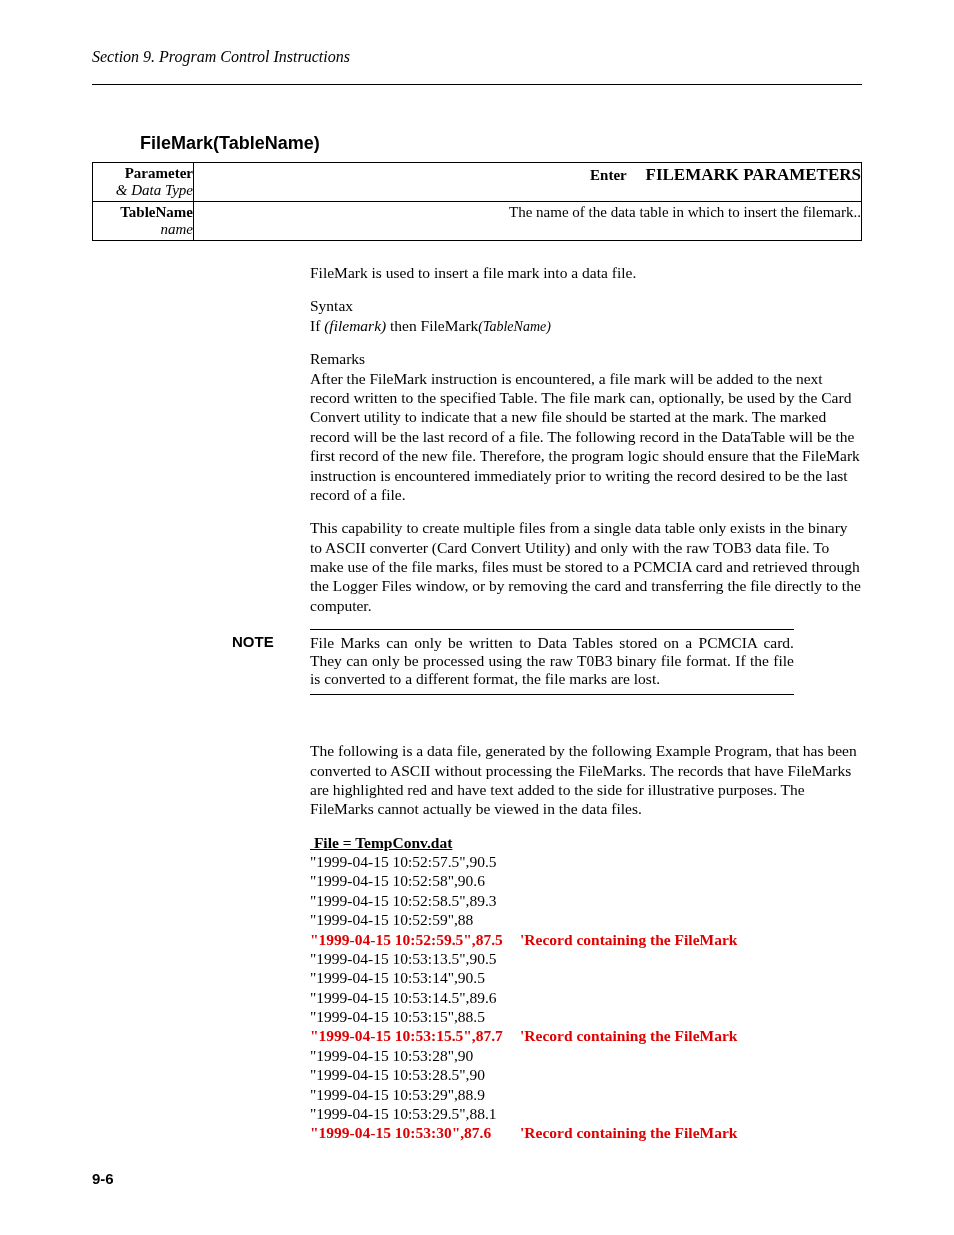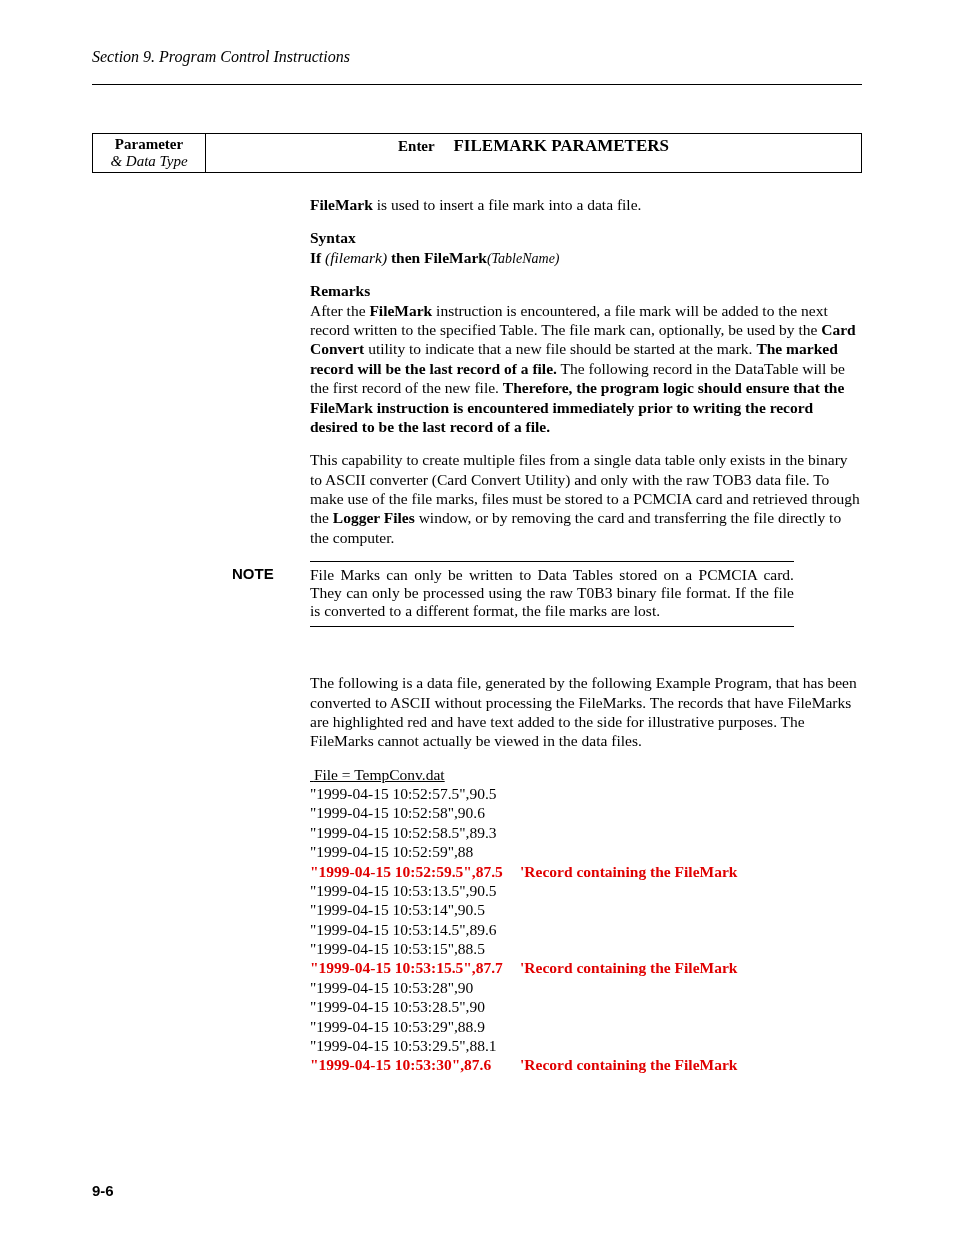--- a/index.html
+++ b/index.html
@@ -29,30 +29,30 @@
     margin-left: 48px;
     margin-bottom: 8px;
   }
   table.param-table {
     border-collapse: collapse;
     width: 100%;
     font-size: 15px;
   }
   table.param-table td, table.param-table th {
     border: 1.5px solid #000;
-    padding: 2px 6px;
+    padding: 2px 0;
     vertical-align: top;
-    text-align: center;
+    text-align: right;
   }
   table.param-table .hdr {
     font-weight: bold;
   }
   .col1 { width: 100px; }
   .italic { font-style: italic; }
-  .bold { font-weight: bold; }
+  .bold { font-weight: normal; }
   .content-block {
     margin-left: 218px;
     margin-right: 0px;
     font-size: 15.5px;
     line-height: 1.25;
   }
   .content-block p { margin: 0 0 14px 0; }
   .note-row {
     display: flex;
     margin-left: 140px;
@@ -74,56 +74,64 @@
     font-size: 15.5px;
     text-align: justify;
     flex: 1;
   }
   .data-file {
     margin-left: 218px;
     font-size: 15.5px;
     line-height: 1.25;
   }
   .file-heading {
-    font-weight: normal;
+    font-weight: bold;
     text-decoration: underline;
   }
   .data-row { display: flex; }
   .data-left { width: 210px; flex: none; }
   .data-right { font-weight: bold; }
   .red { color: #e00000; font-weight: bold; }
   .page-num {
     position: absolute;
     left: 92px;
-    bottom: 36px;
+    bottom: 48px;
     font-family: Arial, Helvetica, sans-serif;
     font-weight: bold;
     font-size: 15px;
   }
 </style>
 </head>
 <body>
 
 <div class="page">
   <div class="running-head">Section 9.  Program Control Instructions</div>
 
+  <div class="section-title">FileMark(TableName)</div>
 
   <table class="param-table">
     <tbody>
         <tr>
       <td class="col1">
         <span class="hdr">Parameter</span><br>
         <span class="italic">&amp; Data Type</span>
       </td>
       <td>
         <span class="hdr">Enter</span>
         &nbsp;&nbsp;&nbsp;
         <span class="hdr" style="font-size:17px">FILEMARK PARAMETERS</span>
       </td>
     </tr>
+    <tr>
+      <td class="col1">
+        <span class="hdr">TableName</span><br>
+        <span class="italic">name</span>
+      </td>
+      <td>The name of the data table in which to insert the filemark..</td>
+    </tr>
   </tbody>
     </table>
 
   <div style="height:22px"></div>
 
   <div class="content-block">
     <p>
       <span class="bold">FileMark</span><span> is used to insert a file mark into a data file.</span>
     </p>
 

